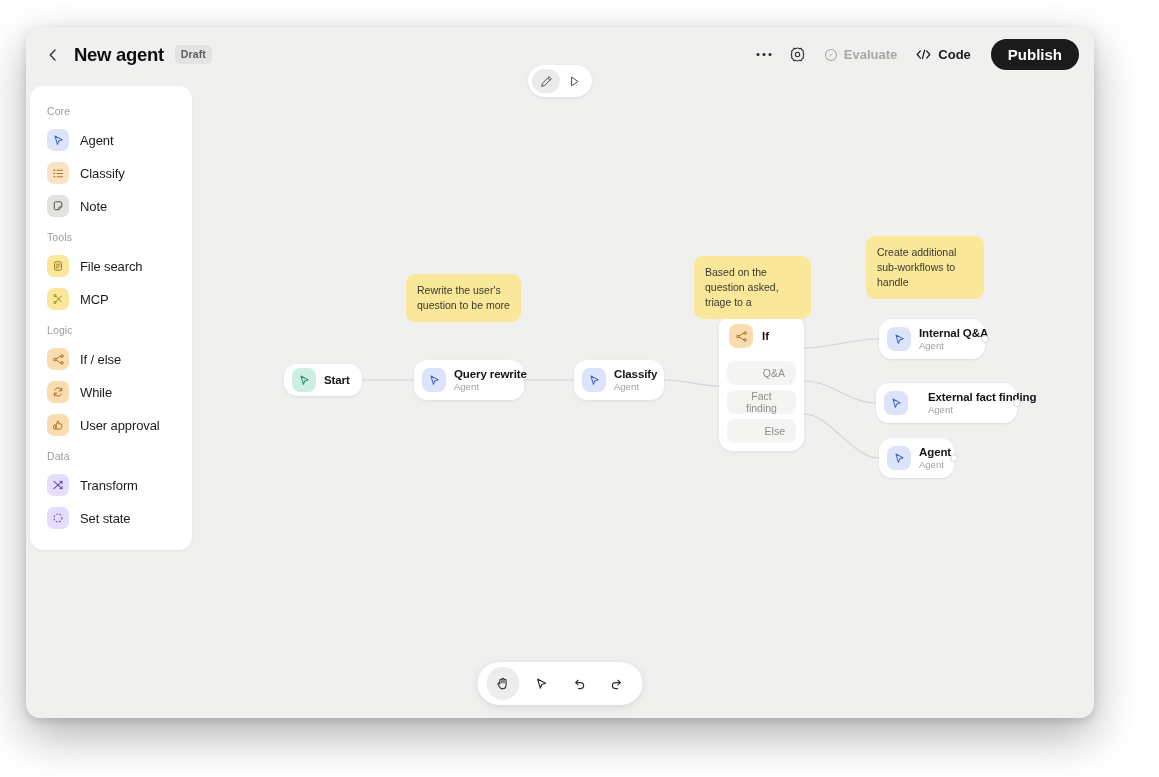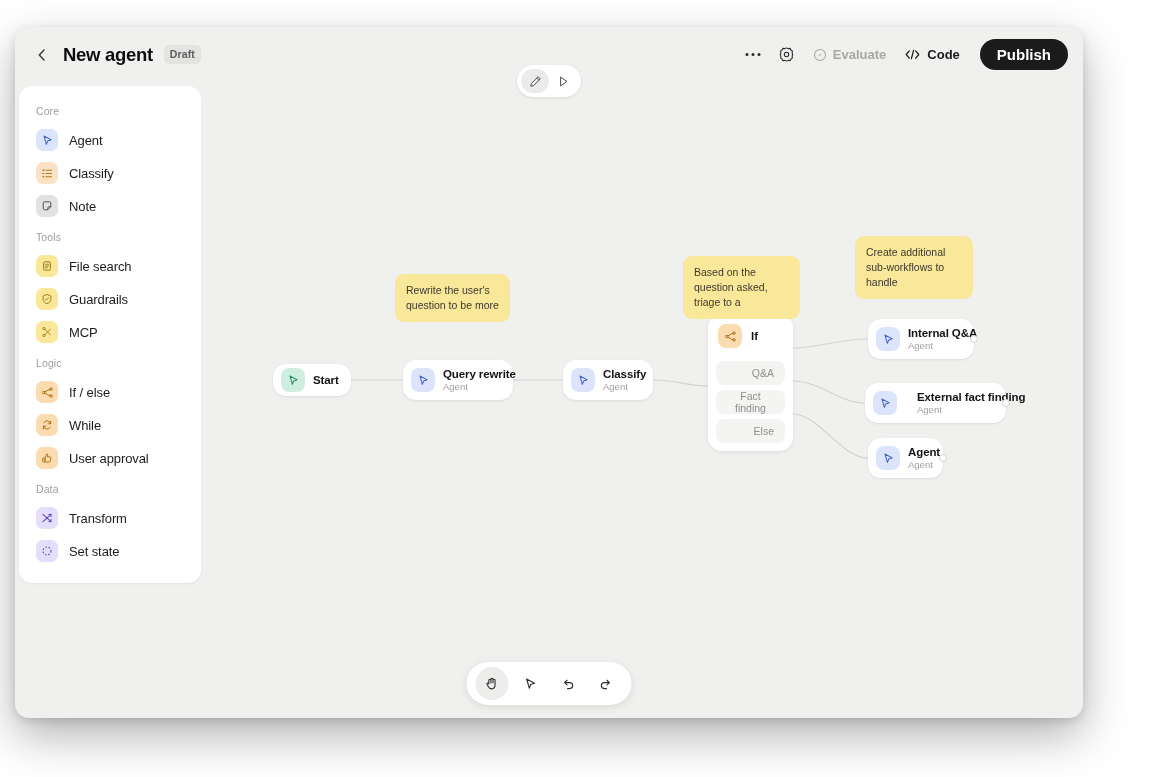--- a/index.html
+++ b/index.html
@@ -6,21 +6,21 @@
   html, body {
     width: 1159px; height: 777px;
     background: #ffffff;
     font-family: "Liberation Sans", sans-serif;
     overflow: hidden;
   }
 
   
   #app-window {
     position: absolute;
-    left: 15px; top: 27px;
+    left: 26px; top: 27px;
     width: 1068px; height: 691px;
     background: #f0f0ef;
     border-radius: 14px;
     box-shadow: 0 18px 46px rgba(0,0,0,0.30), 0 3px 10px rgba(0,0,0,0.13);
     overflow: hidden;
   }
 
   
   #header {
     position: absolute; left: 0; top: 0;
@@ -95,21 +95,21 @@
     height: 31px; padding: 0 17px;
     border-radius: 16px;
     display: flex; align-items: center; justify-content: center;
     cursor: pointer; white-space: nowrap;
   }
 
   
   #sidebar {
     position: absolute;
     left: 4px; top: 59px;
-    width: 182px;
+    width: 162px;
     background: #ffffff;
     border-radius: 13px;
     padding: 12px 0 14px;
     box-shadow: 0 1px 3px rgba(0,0,0,0.055);
   }
   .side-group-label {
     font-size: 10.5px; color: #9d9d9b;
     padding: 7px 0 5px 17px;
     letter-spacing: 0.1px;
   }
@@ -325,29 +325,20 @@
           <svg width="12" height="12" viewBox="0 0 16 16" fill="none">
             <rect x="3.4" y="2.4" width="9.2" height="11.2" rx="2" stroke="currentColor" stroke-width="1.3"></rect>
             <path d="M5.6 5.6 H10.4 M5.6 8 H10.4 M5.6 10.4 H8.6" stroke="currentColor" stroke-width="1.2" stroke-linecap="round"></path>
           </svg>
         </div>
         <div class="side-label">File search</div>
       </div>
       <div class="side-item">
         <div class="side-icon" style="background: rgb(251, 231, 154); color: rgb(154, 124, 21);">
           <svg width="12" height="12" viewBox="0 0 16 16" fill="none">
-            <path d="M8 1.9 L13.2 4 V8.3 C13.2 11.3 10.9 13.4 8 14.2 C5.1 13.4 2.8 11.3 2.8 8.3 V4 Z" stroke="currentColor" stroke-width="1.25" stroke-linejoin="round"></path>
-            <path d="M5.9 8.1 L7.3 9.6 L10.2 6.4" stroke="currentColor" stroke-width="1.3" stroke-linecap="round" stroke-linejoin="round"></path>
-          </svg>
-        </div>
-        <div class="side-label">Guardrails</div>
-      </div>
-      <div class="side-item">
-        <div class="side-icon" style="background: rgb(251, 231, 154); color: rgb(154, 124, 21);">
-          <svg width="12" height="12" viewBox="0 0 16 16" fill="none">
             <circle cx="4" cy="3.4" r="1.5" stroke="currentColor" stroke-width="1.2"></circle>
             <circle cx="4" cy="12.6" r="1.5" stroke="currentColor" stroke-width="1.2"></circle>
             <path d="M5.2 4.5 L12.4 11.6 M5.2 11.5 L12.4 4.4" stroke="currentColor" stroke-width="1.2" stroke-linecap="round"></path>
           </svg>
         </div>
         <div class="side-label">MCP</div>
       </div>
       <div class="side-group-label">Logic</div>
       <div class="side-item">
         <div class="side-icon" style="background: rgb(251, 220, 176); color: rgb(169, 105, 15);">

